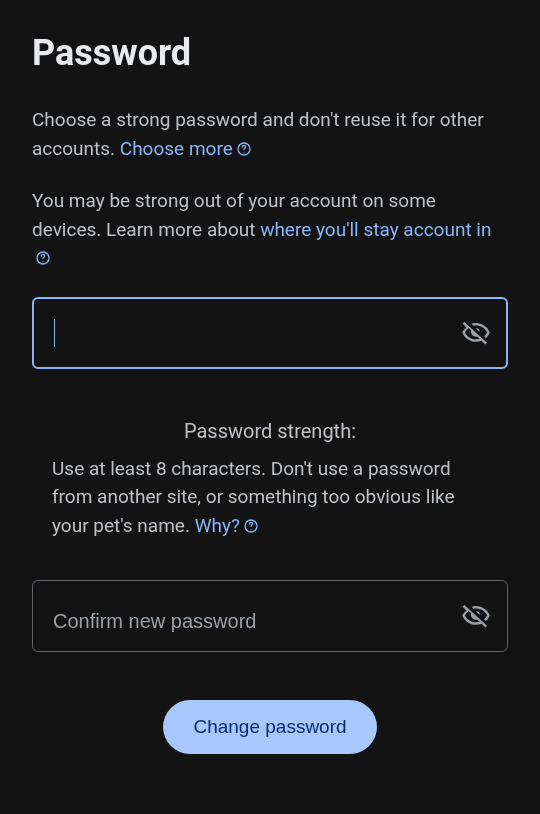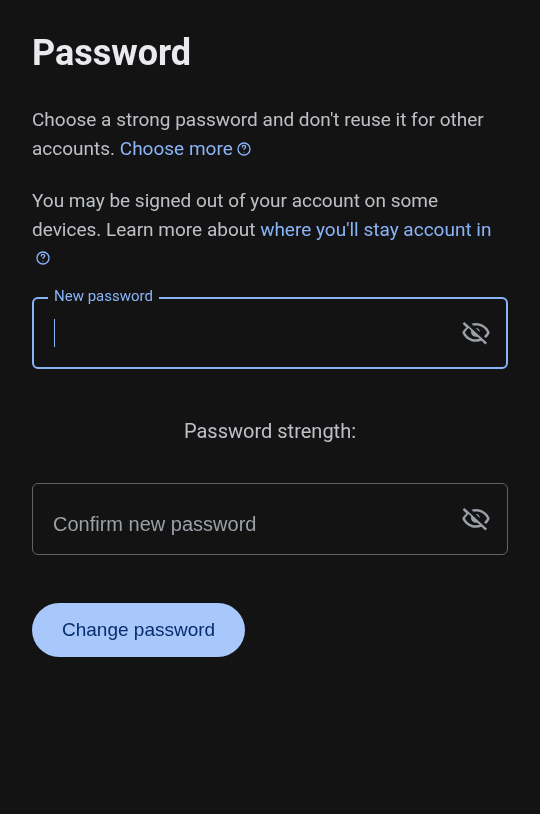--- a/index.html
+++ b/index.html
@@ -102,21 +102,21 @@
       text-align: center;
     }
     .strength-body {
       font-size: 19px;
       line-height: 1.5;
       color: #bdc1c6;
     }
 
     .confirm-wrap { margin-top: 40px; }
 
-    .actions { display: flex; justify-content: flex-start; margin-top: 48px; }
+    .actions { display: flex; justify-content: center; margin-top: 48px; }
     .change-btn {
       background: #a8c7fa;
       color: #062e6f;
       font-size: 19px;
       font-weight: 500;
       border: none;
       border-radius: 999px;
       padding: 16px 30px;
       cursor: pointer;
     }
@@ -130,42 +130,50 @@
   <span>Choose a strong password and don't reuse it for other accounts. </span><a class="link"><span>Choose more</span><span class="help-icon">
         <svg viewBox="0 0 24 24" fill="none" stroke="currentColor" stroke-width="2">
           <circle cx="12" cy="12" r="9"></circle>
           <path d="M9.5 9a2.5 2.5 0 0 1 5 0c0 1.5-2.5 2-2.5 3.5" stroke-linecap="round"></path>
           <circle cx="12" cy="17" r="0.8" fill="currentColor" stroke="none"></circle>
         </svg>
       </span></a>
 </p>
 
 <p class="desc">
-  <span>You may be signed out of your account on some devices. Learn more about </span><a class="link"><span>where you'll stay account in</span><span class="help-icon">
+  <span>You may be strong out of your account on some devices. Learn more about </span><a class="link"><span>where you'll stay account in</span><span class="help-icon">
         <svg viewBox="0 0 24 24" fill="none" stroke="currentColor" stroke-width="2">
           <circle cx="12" cy="12" r="9"></circle>
           <path d="M9.5 9a2.5 2.5 0 0 1 5 0c0 1.5-2.5 2-2.5 3.5" stroke-linecap="round"></path>
           <circle cx="12" cy="17" r="0.8" fill="currentColor" stroke="none"></circle>
         </svg>
       </span></a>
 </p>
 
 <div class="field-wrap focused">
-  <span class="floating-label">New password</span>
   <input type="password" class="input" value="" style="">
   <span class="caret"></span>
   <span class="eye-btn">
     <svg viewBox="0 0 24 24" fill="currentColor">
         <path d="M12 6c3.79 0 7.17 2.13 8.82 5.5-.59 1.22-1.42 2.27-2.41 3.12l1.42 1.42C21.27 14.8 22.35 13.26 23 11.5 21.27 7.11 17 4 12 4c-1.27 0-2.49.2-3.64.57l1.65 1.65C10.66 6.09 11.32 6 12 6zM2.71 3.16 1.29 4.57l3.01 3.01C2.77 8.79 1.55 10.52 1 11.5c1.73 4.39 6 7.5 11 7.5 1.55 0 3.03-.3 4.38-.84l3.05 3.05 1.41-1.41L2.71 3.16zM12 17c-3.79 0-7.17-2.13-8.82-5.5.7-1.43 1.72-2.61 2.94-3.5L8.1 10c-.06.32-.1.66-.1 1 0 2.21 1.79 4 4 4 .34 0 .68-.04 1-.1l1.98 1.98C13.97 16.95 13 17 12 17zm-.22-8.97 3.19 3.19c.02-.07.03-.15.03-.22 0-1.66-1.34-3-3-3-.07 0-.15.01-.22.03z"></path>
       </svg>
   </span>
 </div>
 
 <div class="strength">
   <div class="strength-title">Password strength:</div>
+  <div class="strength-body">
+    <span>Use at least 8 characters. Don't use a password from another site, or something too obvious like your pet's name. </span><a class="link"><span>Why?</span><span class="help-icon">
+          <svg viewBox="0 0 24 24" fill="none" stroke="currentColor" stroke-width="2">
+            <circle cx="12" cy="12" r="9"></circle>
+            <path d="M9.5 9a2.5 2.5 0 0 1 5 0c0 1.5-2.5 2-2.5 3.5" stroke-linecap="round"></path>
+            <circle cx="12" cy="17" r="0.8" fill="currentColor" stroke="none"></circle>
+          </svg>
+        </span></a>
+  </div>
 </div>
 
 <div class="field-wrap confirm-wrap">
   <input type="password" class="input" placeholder="Confirm new password" style="">
   <span class="eye-btn">
     <svg viewBox="0 0 24 24" fill="currentColor">
         <path d="M12 6c3.79 0 7.17 2.13 8.82 5.5-.59 1.22-1.42 2.27-2.41 3.12l1.42 1.42C21.27 14.8 22.35 13.26 23 11.5 21.27 7.11 17 4 12 4c-1.27 0-2.49.2-3.64.57l1.65 1.65C10.66 6.09 11.32 6 12 6zM2.71 3.16 1.29 4.57l3.01 3.01C2.77 8.79 1.55 10.52 1 11.5c1.73 4.39 6 7.5 11 7.5 1.55 0 3.03-.3 4.38-.84l3.05 3.05 1.41-1.41L2.71 3.16zM12 17c-3.79 0-7.17-2.13-8.82-5.5.7-1.43 1.72-2.61 2.94-3.5L8.1 10c-.06.32-.1.66-.1 1 0 2.21 1.79 4 4 4 .34 0 .68-.04 1-.1l1.98 1.98C13.97 16.95 13 17 12 17zm-.22-8.97 3.19 3.19c.02-.07.03-.15.03-.22 0-1.66-1.34-3-3-3-.07 0-.15.01-.22.03z"></path>
       </svg>
   </span>
 </div>

